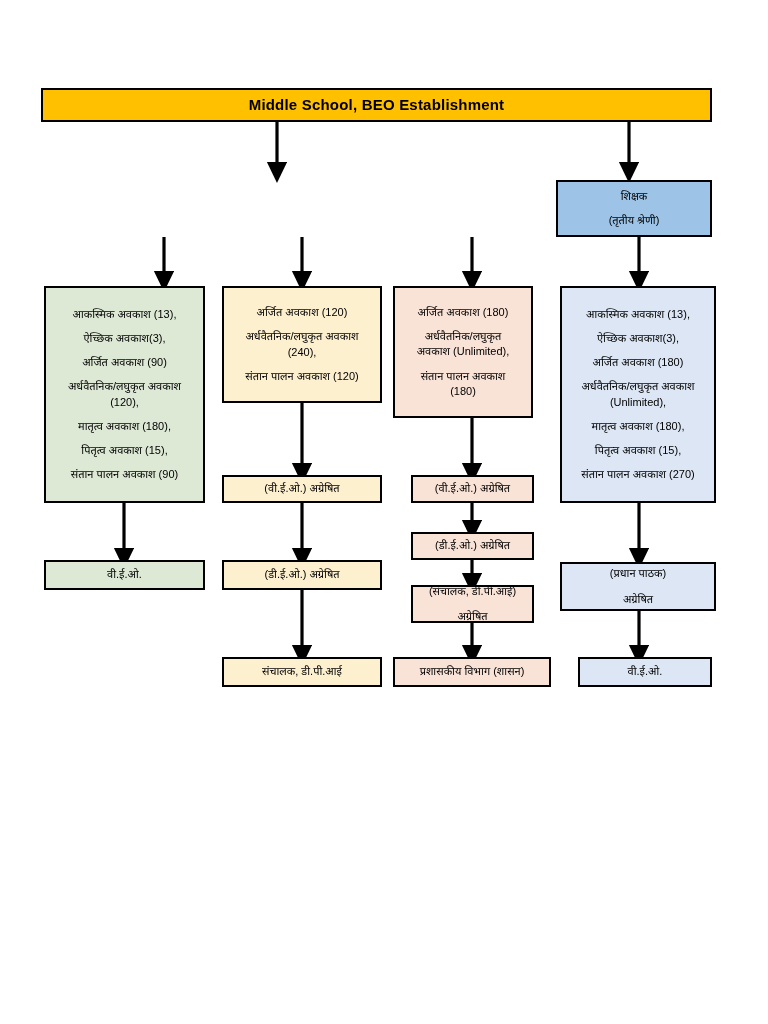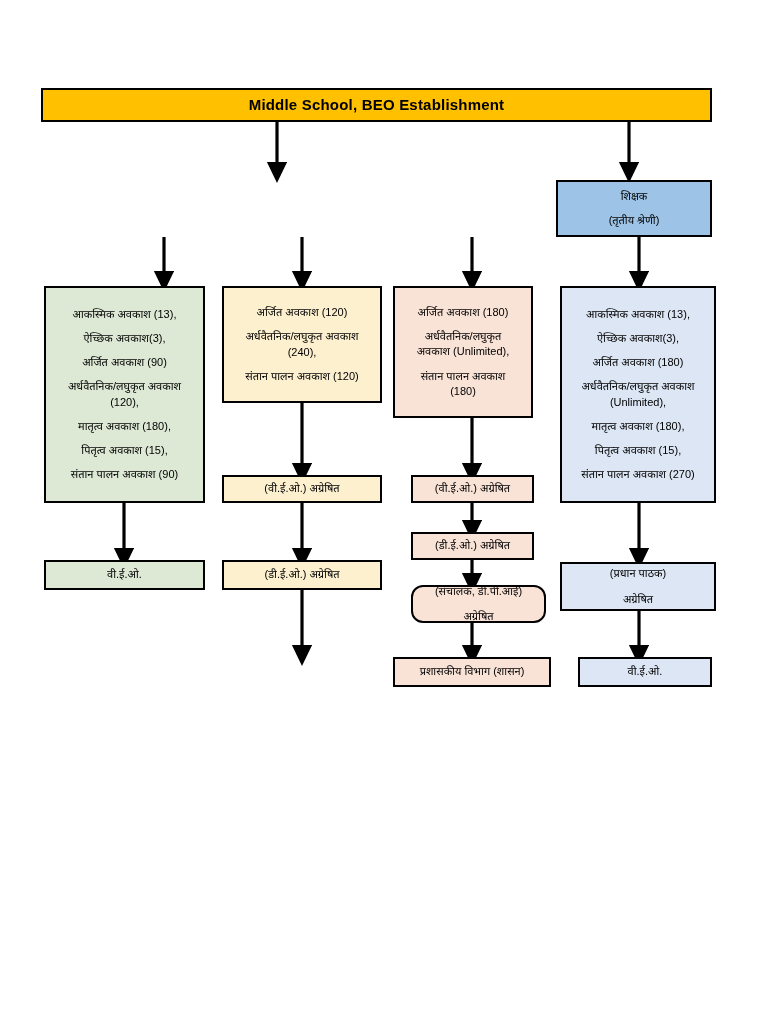--- a/index.html
+++ b/index.html
@@ -106,38 +106,41 @@
   </div>
 
   <div class="node c-yellow-lt" style="left:222px;top:475px;width:160px;height:28px;">
     <span class="ln">(वी.ई.ओ.) अग्रेषित</span>
   </div>
 
   <div class="node c-yellow-lt" style="left:222px;top:560px;width:160px;height:30px;">
     <span class="ln">(डी.ई.ओ.) अग्रेषित</span>
   </div>
 
+  <div class="node c-yellow-lt" style="left:222px;top:657px;width:160px;height:30px;">
+    <span class="ln">संचालक, डी.पी.आई</span>
+  </div>
 
   <div class="node c-peach spaced wrap" style="left:393px;top:286px;width:140px;height:132px;">
     <span class="ln">अर्जित अवकाश (180)</span>
     <span class="ln">अर्धवैतनिक/लघुकृत</span>
     <span class="ln" style="margin-top:-3px">अवकाश (Unlimited),</span>
     <span class="ln">संतान पालन अवकाश</span>
     <span class="ln" style="margin-top:-3px">(180)</span>
   </div>
 
   <div class="node c-peach" style="left:411px;top:475px;width:123px;height:28px;">
     <span class="ln">(वी.ई.ओ.) अग्रेषित</span>
   </div>
 
   <div class="node c-peach" style="left:411px;top:532px;width:123px;height:28px;">
     <span class="ln">(डी.ई.ओ.) अग्रेषित</span>
   </div>
 
-  <div class="node c-peach tight" style="left:411px;top:585px;width:135px;height:38px;border-radius:12px;">
+  <div class="node c-peach tight" style="left:411px;top:585px;width:123px;height:38px;">
     <span class="ln">(संचालक, डी.पी.आई)</span>
     <span class="ln">अग्रेषित</span>
   </div>
 
   <div class="node c-peach" style="left:393px;top:657px;width:158px;height:30px;">
     <span class="ln">प्रशासकीय विभाग (शासन)</span>
   </div>
 
   <div class="node c-blue-lt spaced wrap" style="left:560px;top:286px;width:156px;height:217px;">
     <span class="ln">आकस्मिक अवकाश (13),</span>

